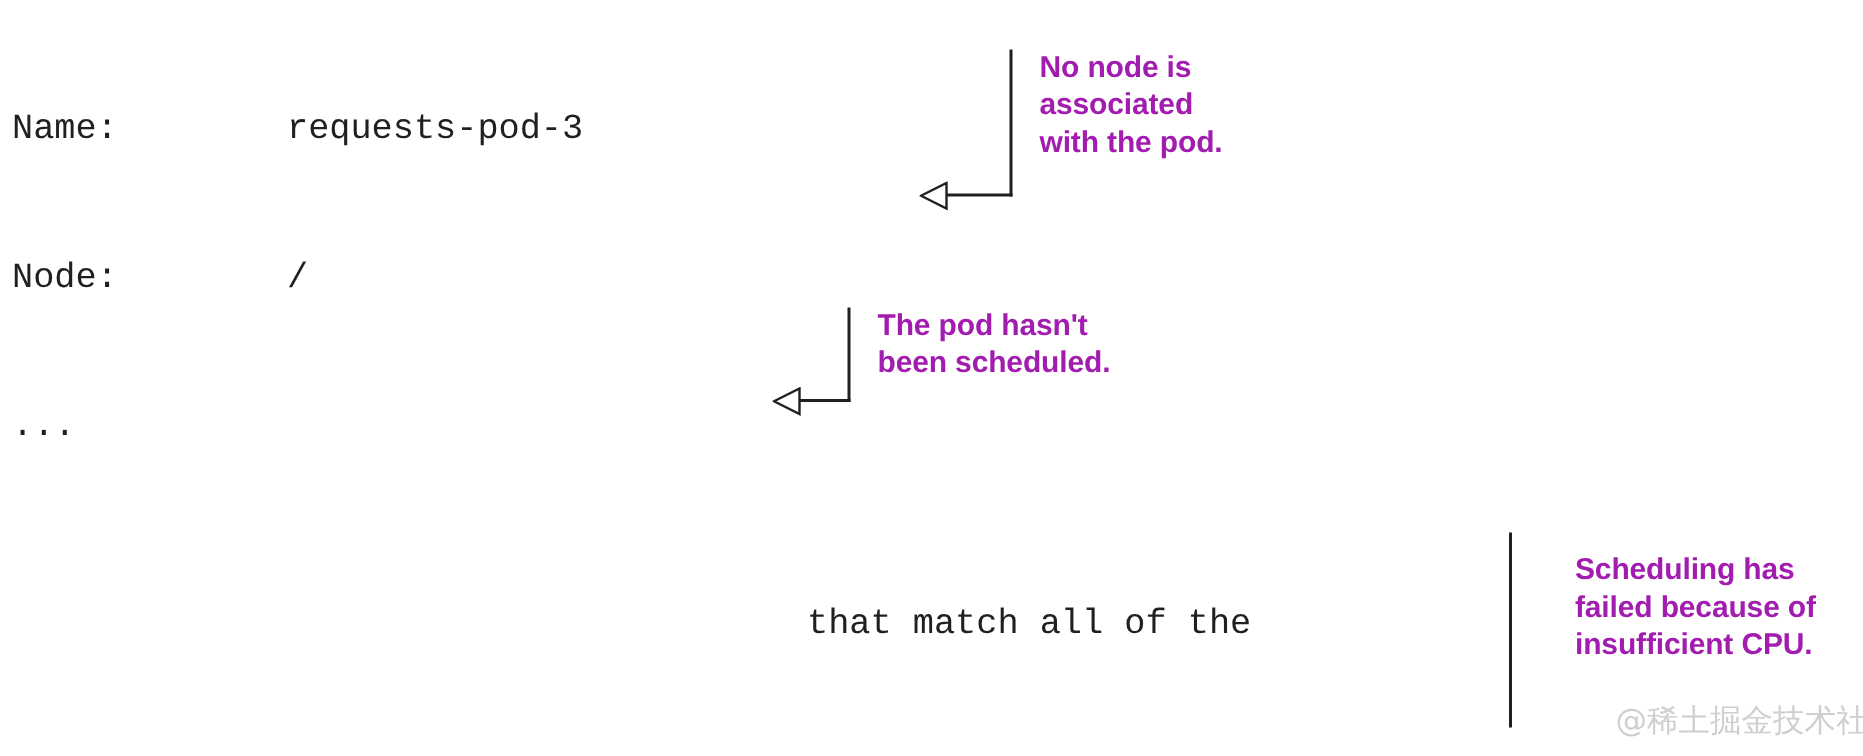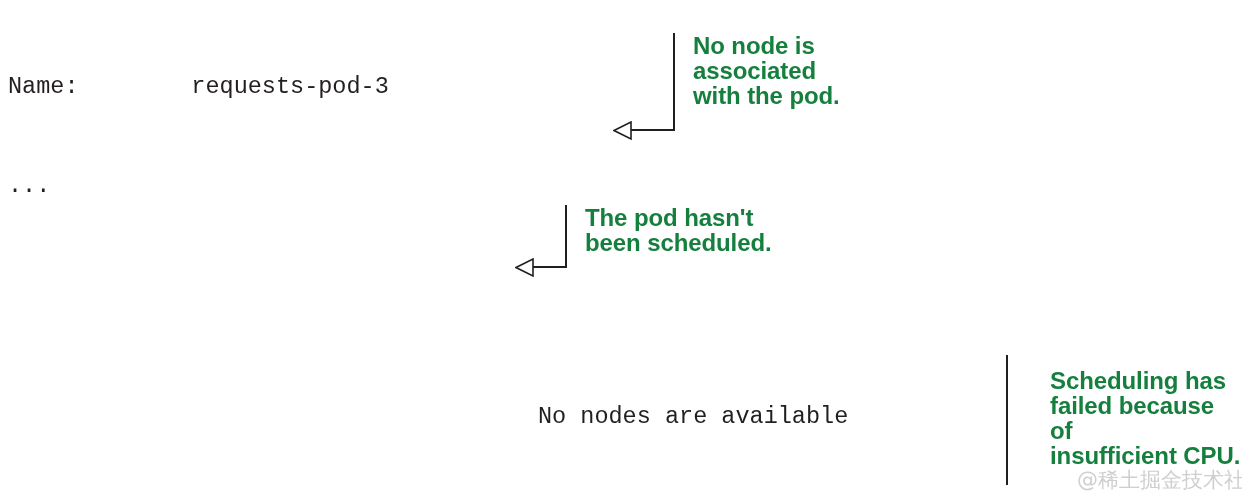--- a/index.html
+++ b/index.html
@@ -41,23 +41,23 @@
     color: #231f20;
     white-space: pre;
   }
   .event-message .msg-line { white-space: pre; height: 33px; }
 
   
   .callout {
     position: absolute;
     font-family: "Liberation Sans", sans-serif;
     font-weight: bold;
-    font-size: 24px;
+    font-size: 20px;
     line-height: 25px;
-    color: #15803d;
+    color: #a21caf;
     white-space: pre-line;
     letter-spacing: -0.1px;
   }
 
   
   .leader { position: absolute; }
   .leader .stem {
     position: absolute;
     width: 2px;
     background: #231f20;
@@ -86,31 +86,31 @@
     font-size: 21px;
     color: #cfcfcf;
     white-space: nowrap;
   }
 </style>
 </head>
 <body>
 
 <div class="code-listing">
   <div class="code-line">Name:        requests-pod-3</div>
+  <div class="code-line">Node:        /</div>
   <div class="code-line">...</div>
   
   
   
   
   
   
 </div>
 
 <div class="event-message">
-  <div class="msg-line">No nodes are available</div>
   <div class="msg-line">that match all of the</div>
   
   
 </div>
 
 <div class="leader">
   <div class="stem" style="left:673px; top:33px; height:98px;"></div>
   <div class="arm" style="left:629px; top:129px; width:46px;"></div>
   <div class="head" style="left:613px; top:121px;">
     <svg width="20" height="20" viewBox="0 0 20 20">

